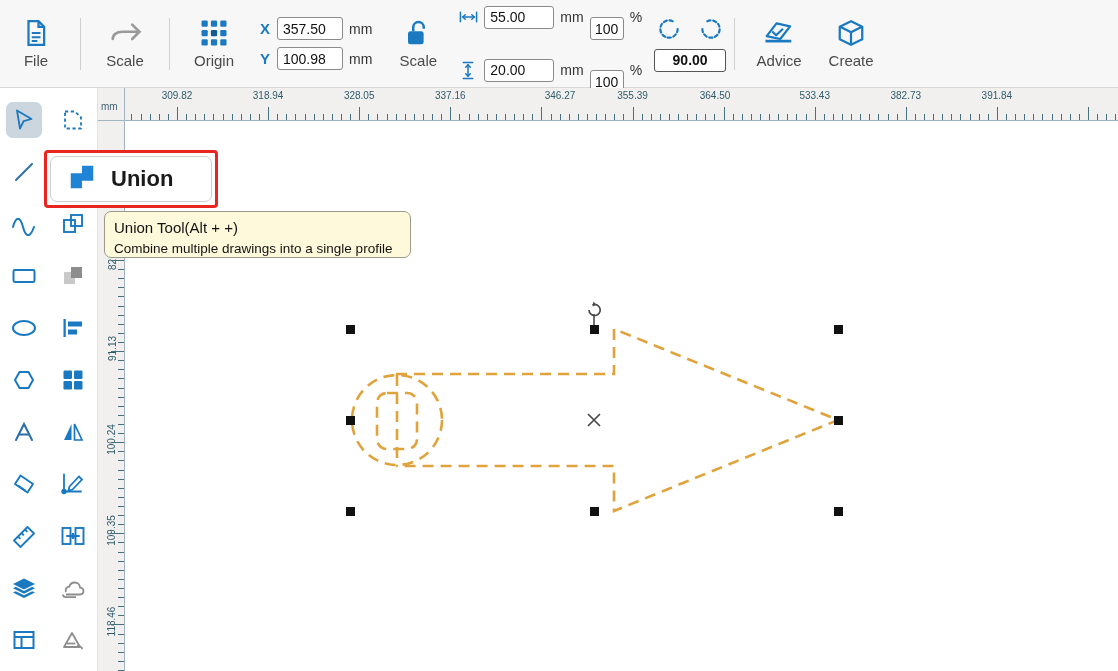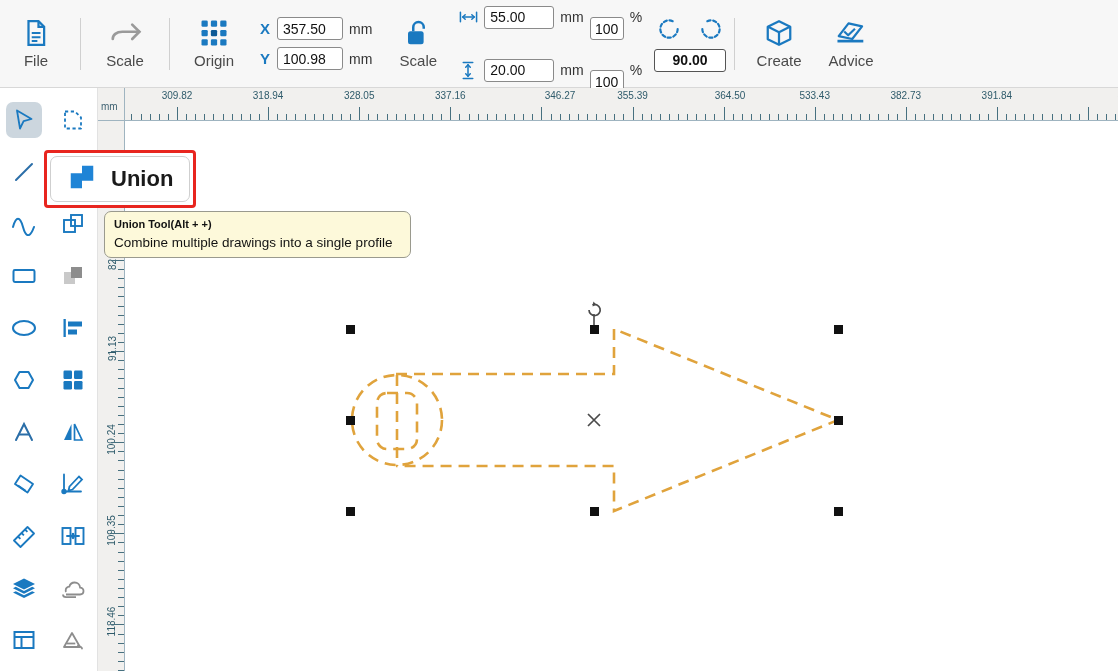--- a/index.html
+++ b/index.html
@@ -125,42 +125,42 @@
   
   #canvas {
     position: absolute; left: 125px; top: 121px;
     width: 993px; height: 550px; background: #ffffff;
     overflow: hidden;
   }
 
   
   #union-wrap {
     position: absolute; left: 44px; top: 150px;
-    width: 152px; height: 58px;
+    width: 174px; height: 58px;
     border: 3px solid #e8251f; border-radius: 4px;
     background: #fff; padding: 3px;
     z-index: 40;
   }
   #union-btn {
     width: 100%; height: 100%;
     border: 1px solid #cfcfcf; border-radius: 7px; background: #fff;
     display: flex; align-items: center; gap: 14px; padding-left: 16px;
     cursor: pointer;
   }
   #union-btn .ulabel {
     font-size: 22px; font-weight: bold; color: #1a1a1a;
   }
   #tooltip {
     position: absolute; left: 104px; top: 211px;
     width: 307px; height: 47px;
     background: #fdf9da; border: 1px solid #9a9a8e; border-radius: 7px;
     padding: 5px 9px; z-index: 45;
   }
   #tooltip .tt-title {
-    font-size: 11px; font-weight: bold; color: #121212; line-height: 1.45;
+    font-size: 15px; font-weight: normal; color: #121212; line-height: 1.45;
   }
   #tooltip .tt-body {
     font-size: 13.5px; color: #121212; line-height: 1.45;
   }
 
   .handle { position: absolute; width: 9px; height: 9px; background: #111; }
 </style>
 </head>
 <body>
 
@@ -282,37 +282,37 @@
         </svg>
       </span>
     </div>
     <div class="rot-field">90.00</div>
   </div>
 
   <div class="tb-sep"></div>
 
   <div class="tb-btn">
     <span class="ico">
-      <svg width="30" height="30" viewBox="0 0 24 24" fill="none" stroke="#1a79c0" stroke-width="1.8" stroke-linejoin="round">
-        <path d="M12 2.6 21 7v10l-9 4.4L3 17V7z"></path>
-        <path d="M3.3 7 12 11.4 20.7 7M12 11.4v10"></path>
-      </svg>
-    </span>
-    <span class="lbl">Create</span>
-  </div>
-
-  <div class="tb-btn">
-    <span class="ico">
       <svg width="32" height="30" viewBox="0 0 26 24" fill="none" stroke="#1a79c0" stroke-width="1.8" stroke-linejoin="round">
         <path d="M3 14.5 11 4.2l11 2.4-8 10.3z"></path>
         <path d="M7.5 10.8l3.2 3 5.5-5.2"></path>
         <path d="M2 18.6h21" stroke-width="2.2"></path>
       </svg>
     </span>
     <span class="lbl">Advice</span>
+  </div>
+
+  <div class="tb-btn">
+    <span class="ico">
+      <svg width="30" height="30" viewBox="0 0 24 24" fill="none" stroke="#1a79c0" stroke-width="1.8" stroke-linejoin="round">
+        <path d="M12 2.6 21 7v10l-9 4.4L3 17V7z"></path>
+        <path d="M3.3 7 12 11.4 20.7 7M12 11.4v10"></path>
+      </svg>
+    </span>
+    <span class="lbl">Create</span>
   </div>
 </div>
 
 <div id="rail">
     <div class="rail-row">
       <div class="rail-cell active">
         <span class="ibox">
           <svg width="24" height="24" viewBox="0 0 24 24" fill="none" stroke="#1a79c0" stroke-width="1.8" stroke-linejoin="round">
             <path d="M5 2.5 19.5 11 11.6 13.2 8 20.5z"></path>
           </svg>
@@ -513,21 +513,21 @@
 <div id="ruler-corner">
   <span class="mmlbl">mm</span>
 </div>
 <div id="hruler">
     <div class="hlabel" style="left: 52px;">309.82</div>
     <div class="hlabel" style="left: 143.1px;">318.94</div>
     <div class="hlabel" style="left: 234.2px;">328.05</div>
     <div class="hlabel" style="left: 325.3px;">337.16</div>
     <div class="hlabel" style="left: 435px;">346.27</div>
     <div class="hlabel" style="left: 507.5px;">355.39</div>
-    <div class="hlabel" style="left: 605px;">364.50</div>
+    <div class="hlabel" style="left: 590px;">364.50</div>
     <div class="hlabel" style="left: 689.7px;">533.43</div>
     <div class="hlabel" style="left: 780.8px;">382.73</div>
     <div class="hlabel" style="left: 871.9px;">391.84</div>
     <div class="hlabel" style="left: 963px; margin-left: 45px;">400.95</div>
     <div class="htick" style="left: 6px; height: 6px;"></div>
     <div class="htick" style="left: 16px; height: 6px;"></div>
     <div class="htick" style="left: 25px; height: 6px;"></div>
     <div class="htick" style="left: 34px; height: 6px;"></div>
     <div class="htick" style="left: 43px; height: 6px;"></div>
     <div class="htick" style="left: 52px; height: 13px;"></div>

